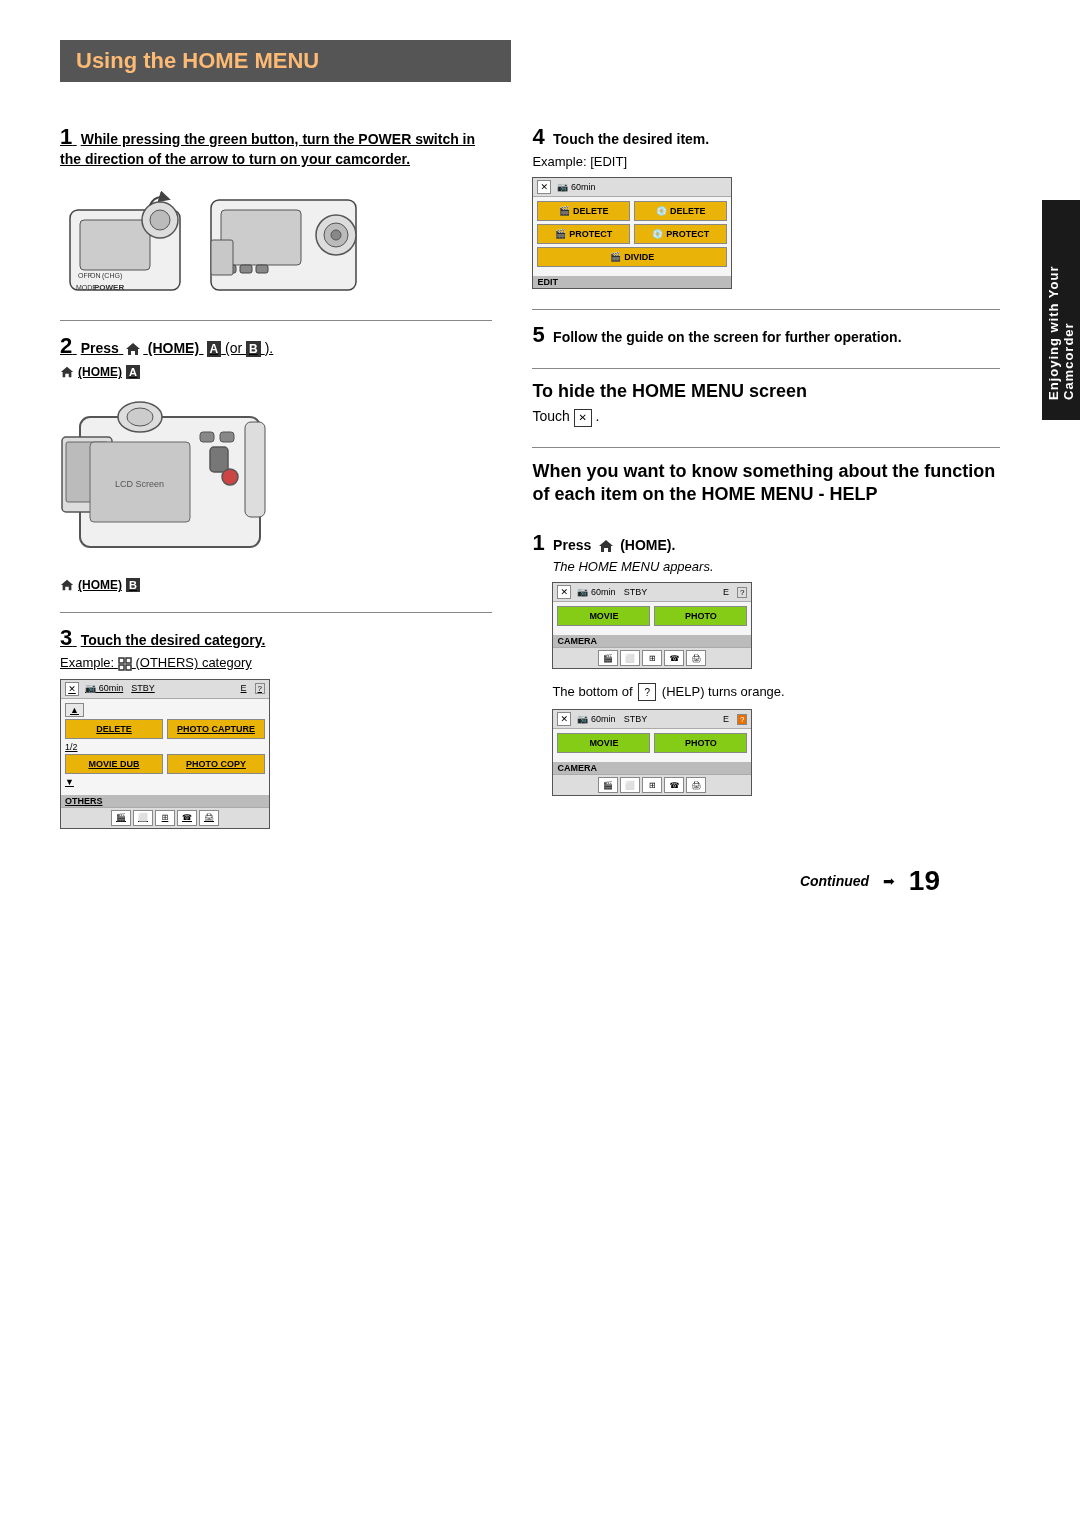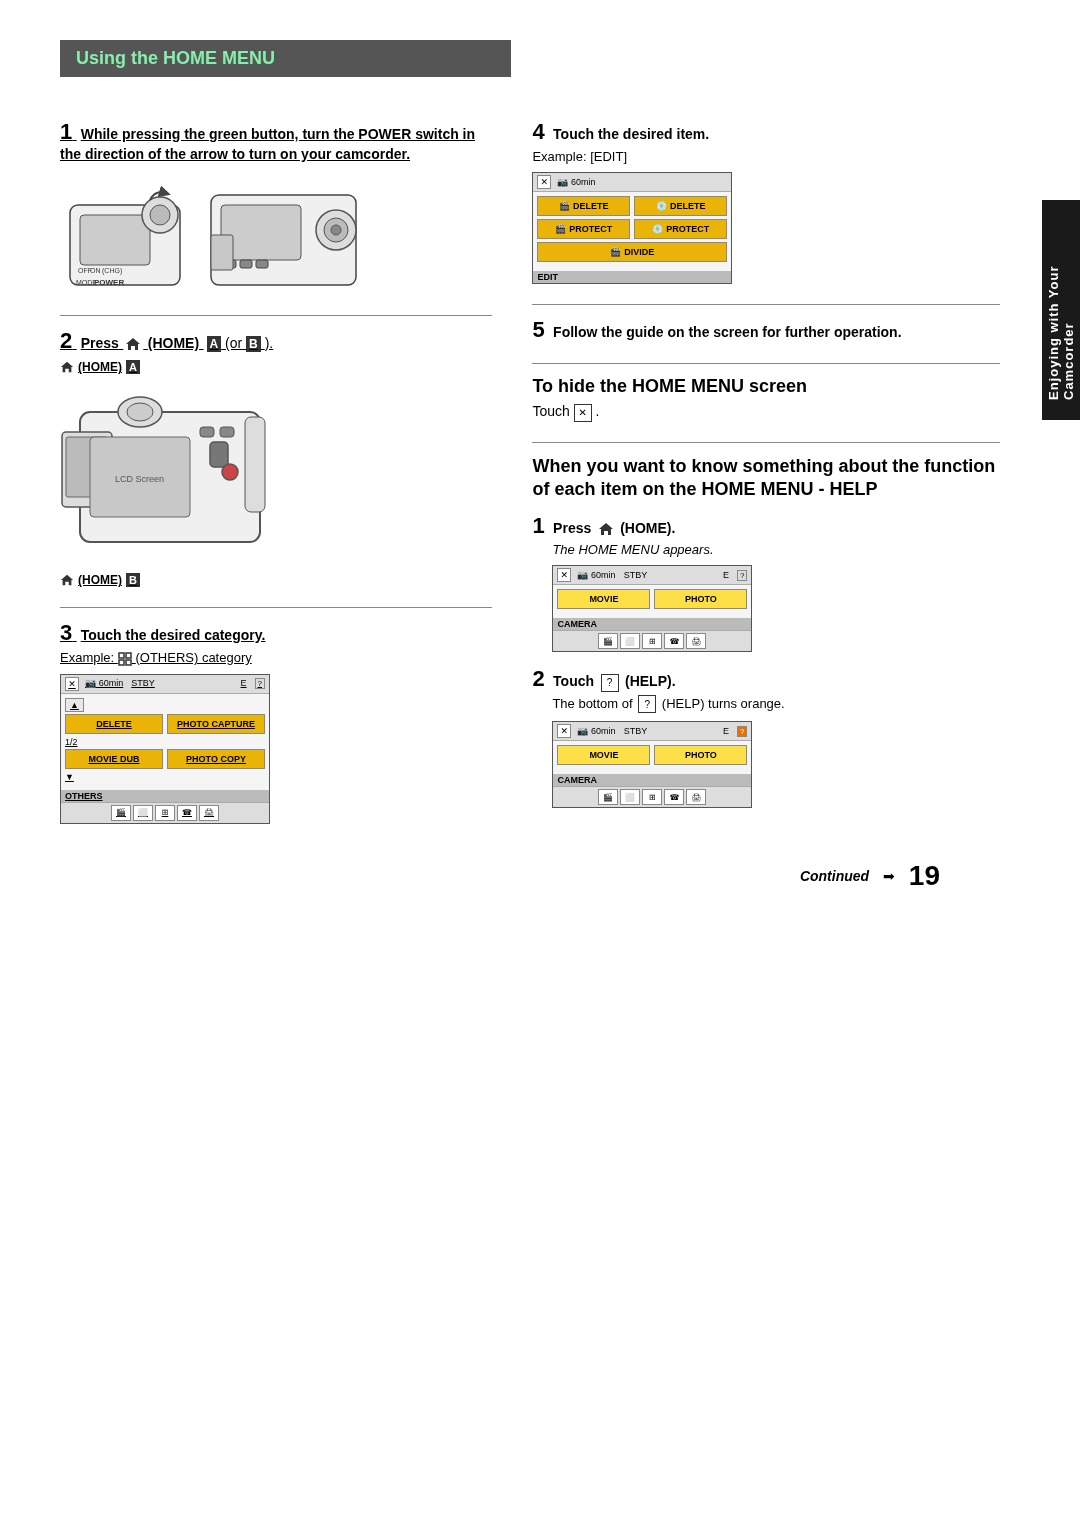--- a/index.html
+++ b/index.html
@@ -42,22 +42,22 @@
       padding-right: 80px;
     }
     .page-title-bar {
       background: #555;
       padding: 8px 16px;
       margin-bottom: 24px;
       display: inline-block;
       width: 48%;
     }
     .page-title-bar h1 {
-      color: #86efac;
-      font-size: 18px;
+      color: #fdba74;
+      font-size: 22px;
       font-weight: bold;
     }
     .two-col {
       display: flex;
       gap: 40px;
     }
     .left-col {
       width: 46%;
       text-decoration: underline;
     }
@@ -248,21 +248,21 @@
     .screen-mock-sm .content-area {
       padding: 4px;
     }
     .screen-mock-sm .btn-row {
       display: flex;
       gap: 4px;
       margin-bottom: 3px;
     }
     .screen-mock-sm .menu-btn {
       border: 1px solid #888;
-      background: #fde047;
+      background: #84cc16;
       padding: 4px 8px;
       font-size: 9px;
       font-weight: bold;
       flex: 1;
       text-align: center;
     }
     .screen-mock-sm .label-bar {
       font-size: 9px;
       font-weight: bold;
       background: #bbb;
@@ -527,21 +527,21 @@
           </div>
         </div>
 
         <hr class="divider">
 
         <div class="help-section">
           <div class="help-title">
             <span>When you want to know something about the function of each item on the HOME MENU - HELP</span>
           </div>
 
-          <div style="margin-top:12px;">
+          <div style="margin-top:24px;">
             <div>
               <span class="step-num">1</span>
               <span style="font-size:14px;font-weight:bold;margin-left:4px;">Press</span>
               <svg width="16" height="16" viewBox="0 0 16 16" style="display:inline;vertical-align:middle;margin:0 2px;">
                 <path d="M8 2 L15 8 L13 8 L13 14 L10 14 L10 10 L6 10 L6 14 L3 14 L3 8 L1 8 Z" fill="#333"></path>
               </svg>
               <span style="font-size:14px;font-weight:bold;">(HOME).</span>
             </div>
             <div style="font-size:13px;margin-top:3px;margin-left:20px;font-style:italic;">The HOME MENU appears.</div>
 
@@ -566,26 +566,20 @@
                 <div class="bottom-icon">🎬</div>
                 <div class="bottom-icon">⬜</div>
                 <div class="bottom-icon">⊞</div>
                 <div class="bottom-icon">☎</div>
                 <div class="bottom-icon">🖨</div>
               </div>
             </div>
           </div>
 
           <div style="margin-top:14px;">
-            <div>
-              <span class="step-num">2</span>
-              <span style="font-size:14px;font-weight:bold;margin-left:4px;">Touch</span>
-              <span class="box-icon" style="margin:0 2px;">?</span>
-              <span style="font-size:14px;font-weight:bold;">(HELP).</span>
-            </div>
             <div style="font-size:13px;margin-top:3px;margin-left:20px;">
               <span>The bottom of</span>
               <span class="box-icon" style="margin:0 2px;">?</span>
               <span>(HELP) turns orange.</span>
             </div>
 
             <div class="screen-mock-sm" style="width:200px;margin-left:20px;">
               <div class="top-bar">
                 <div class="x-btn">✕</div>
                 <div class="info-area">

